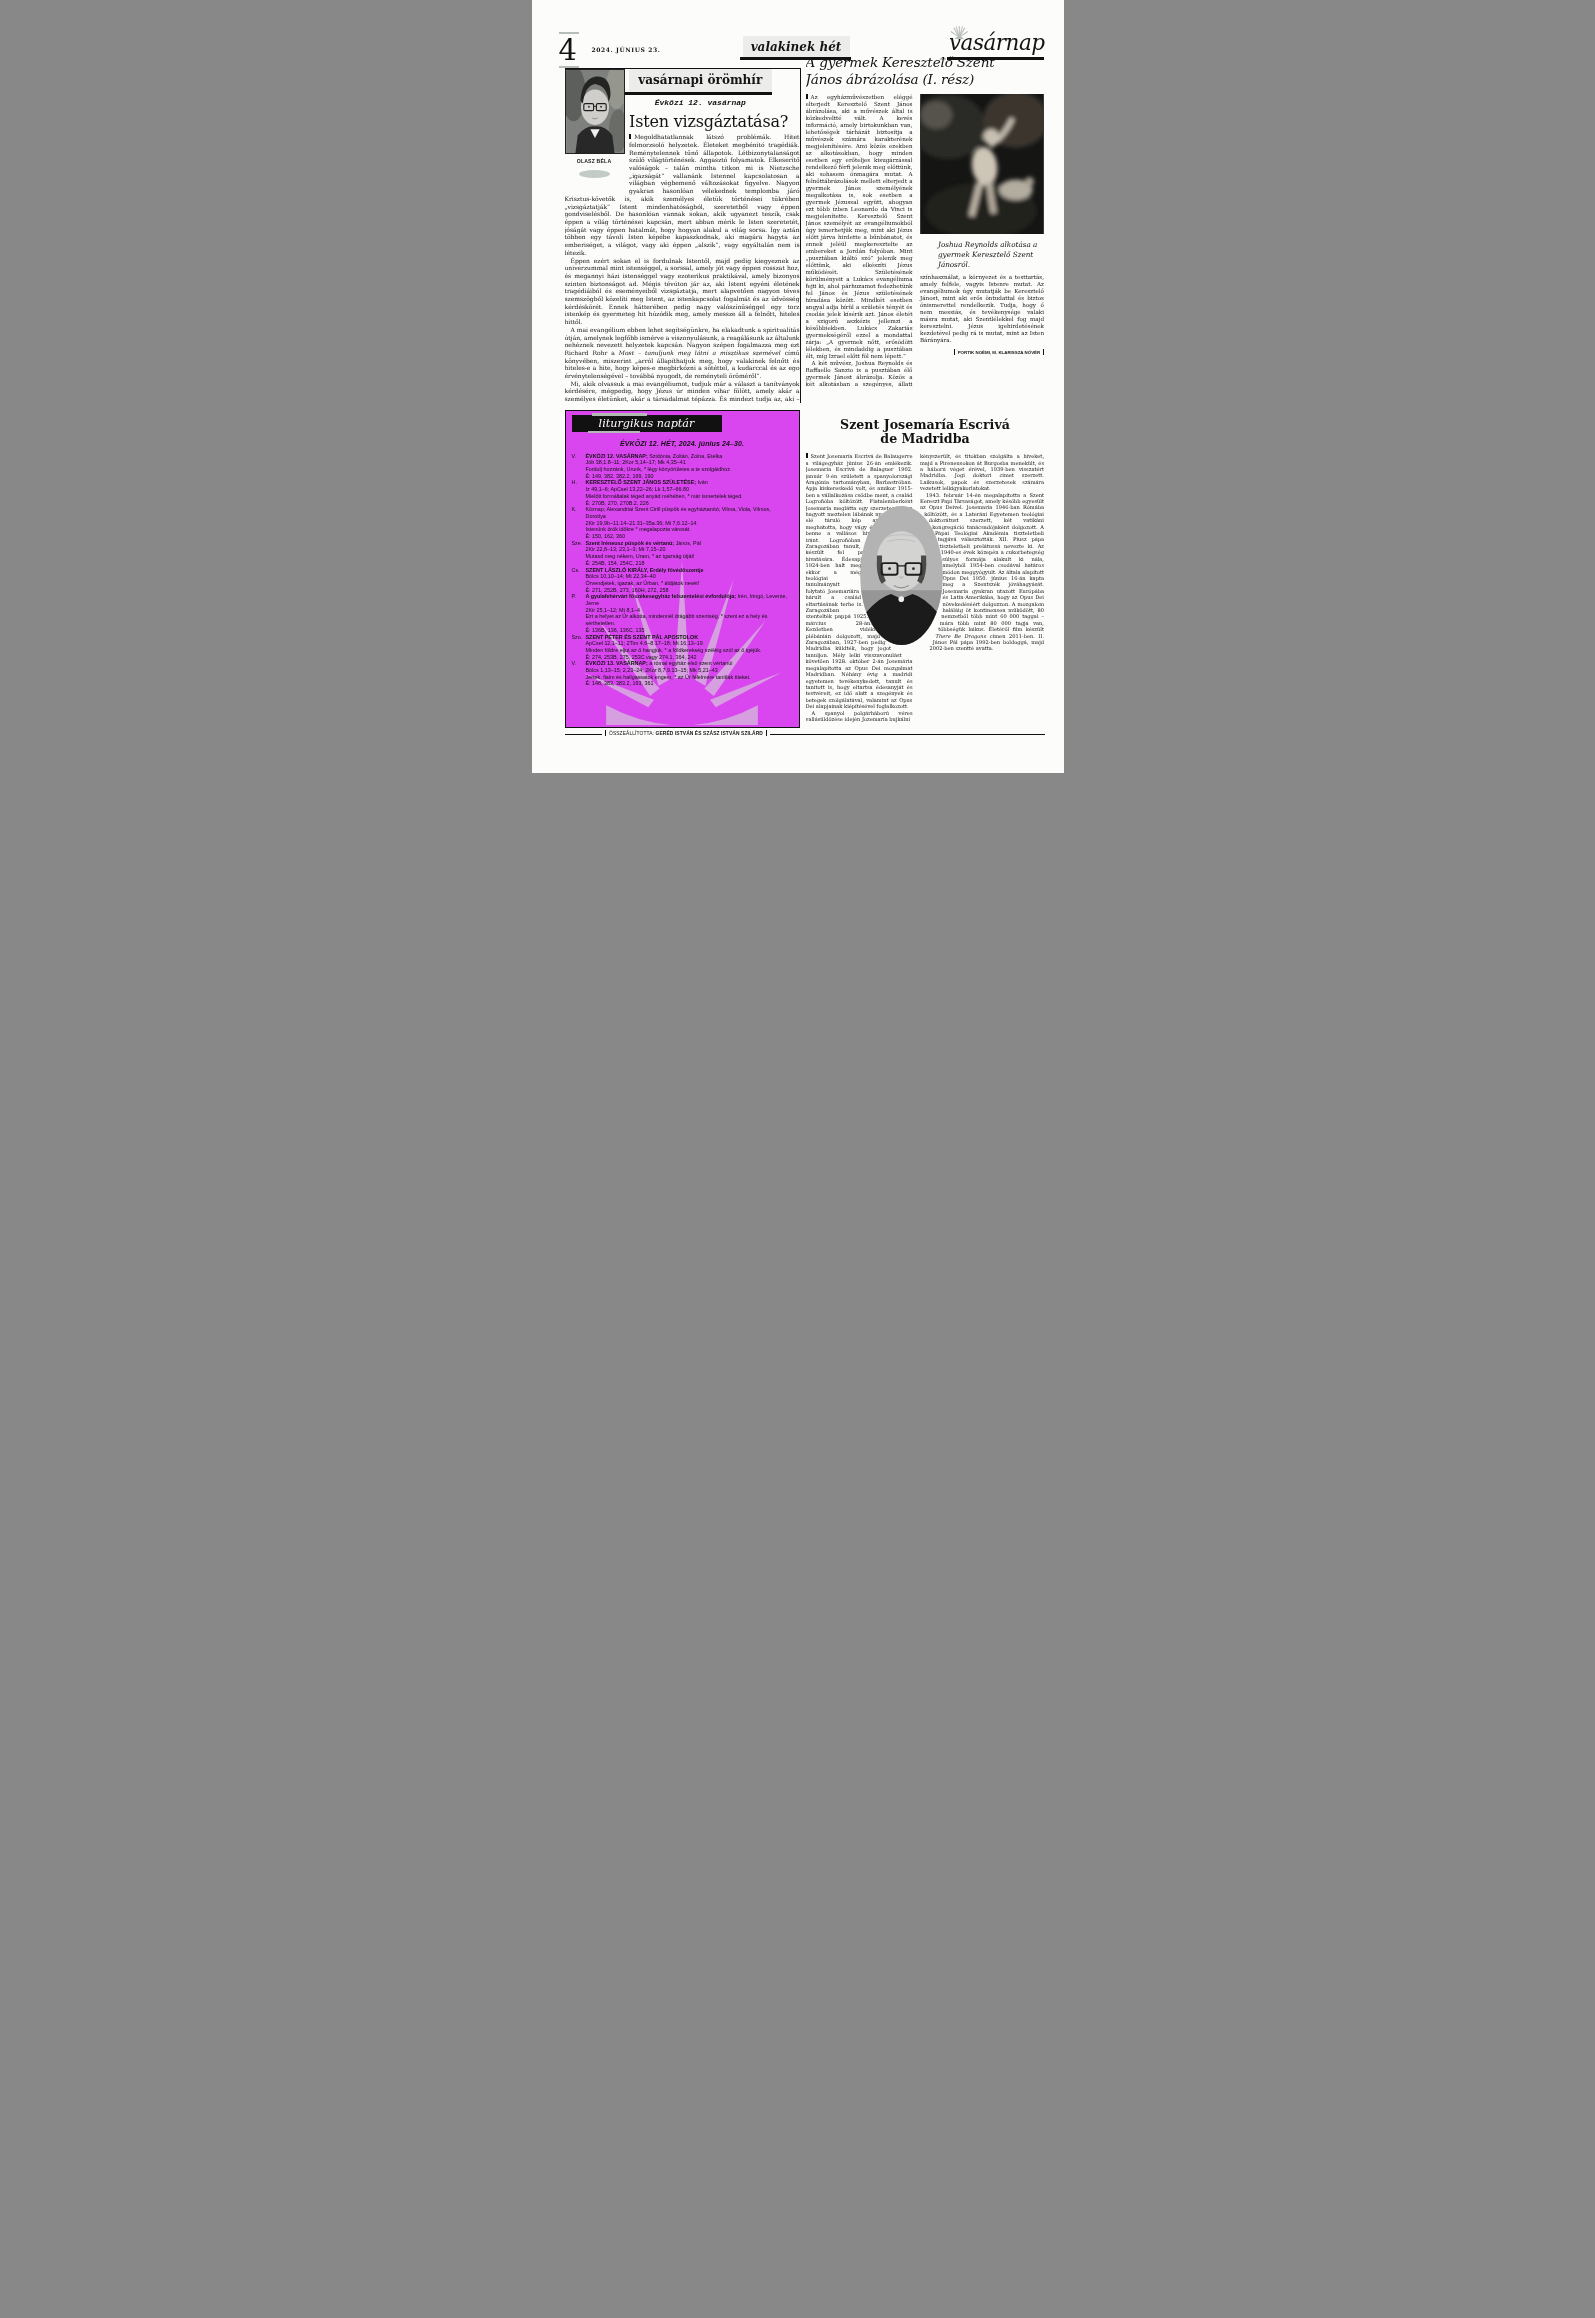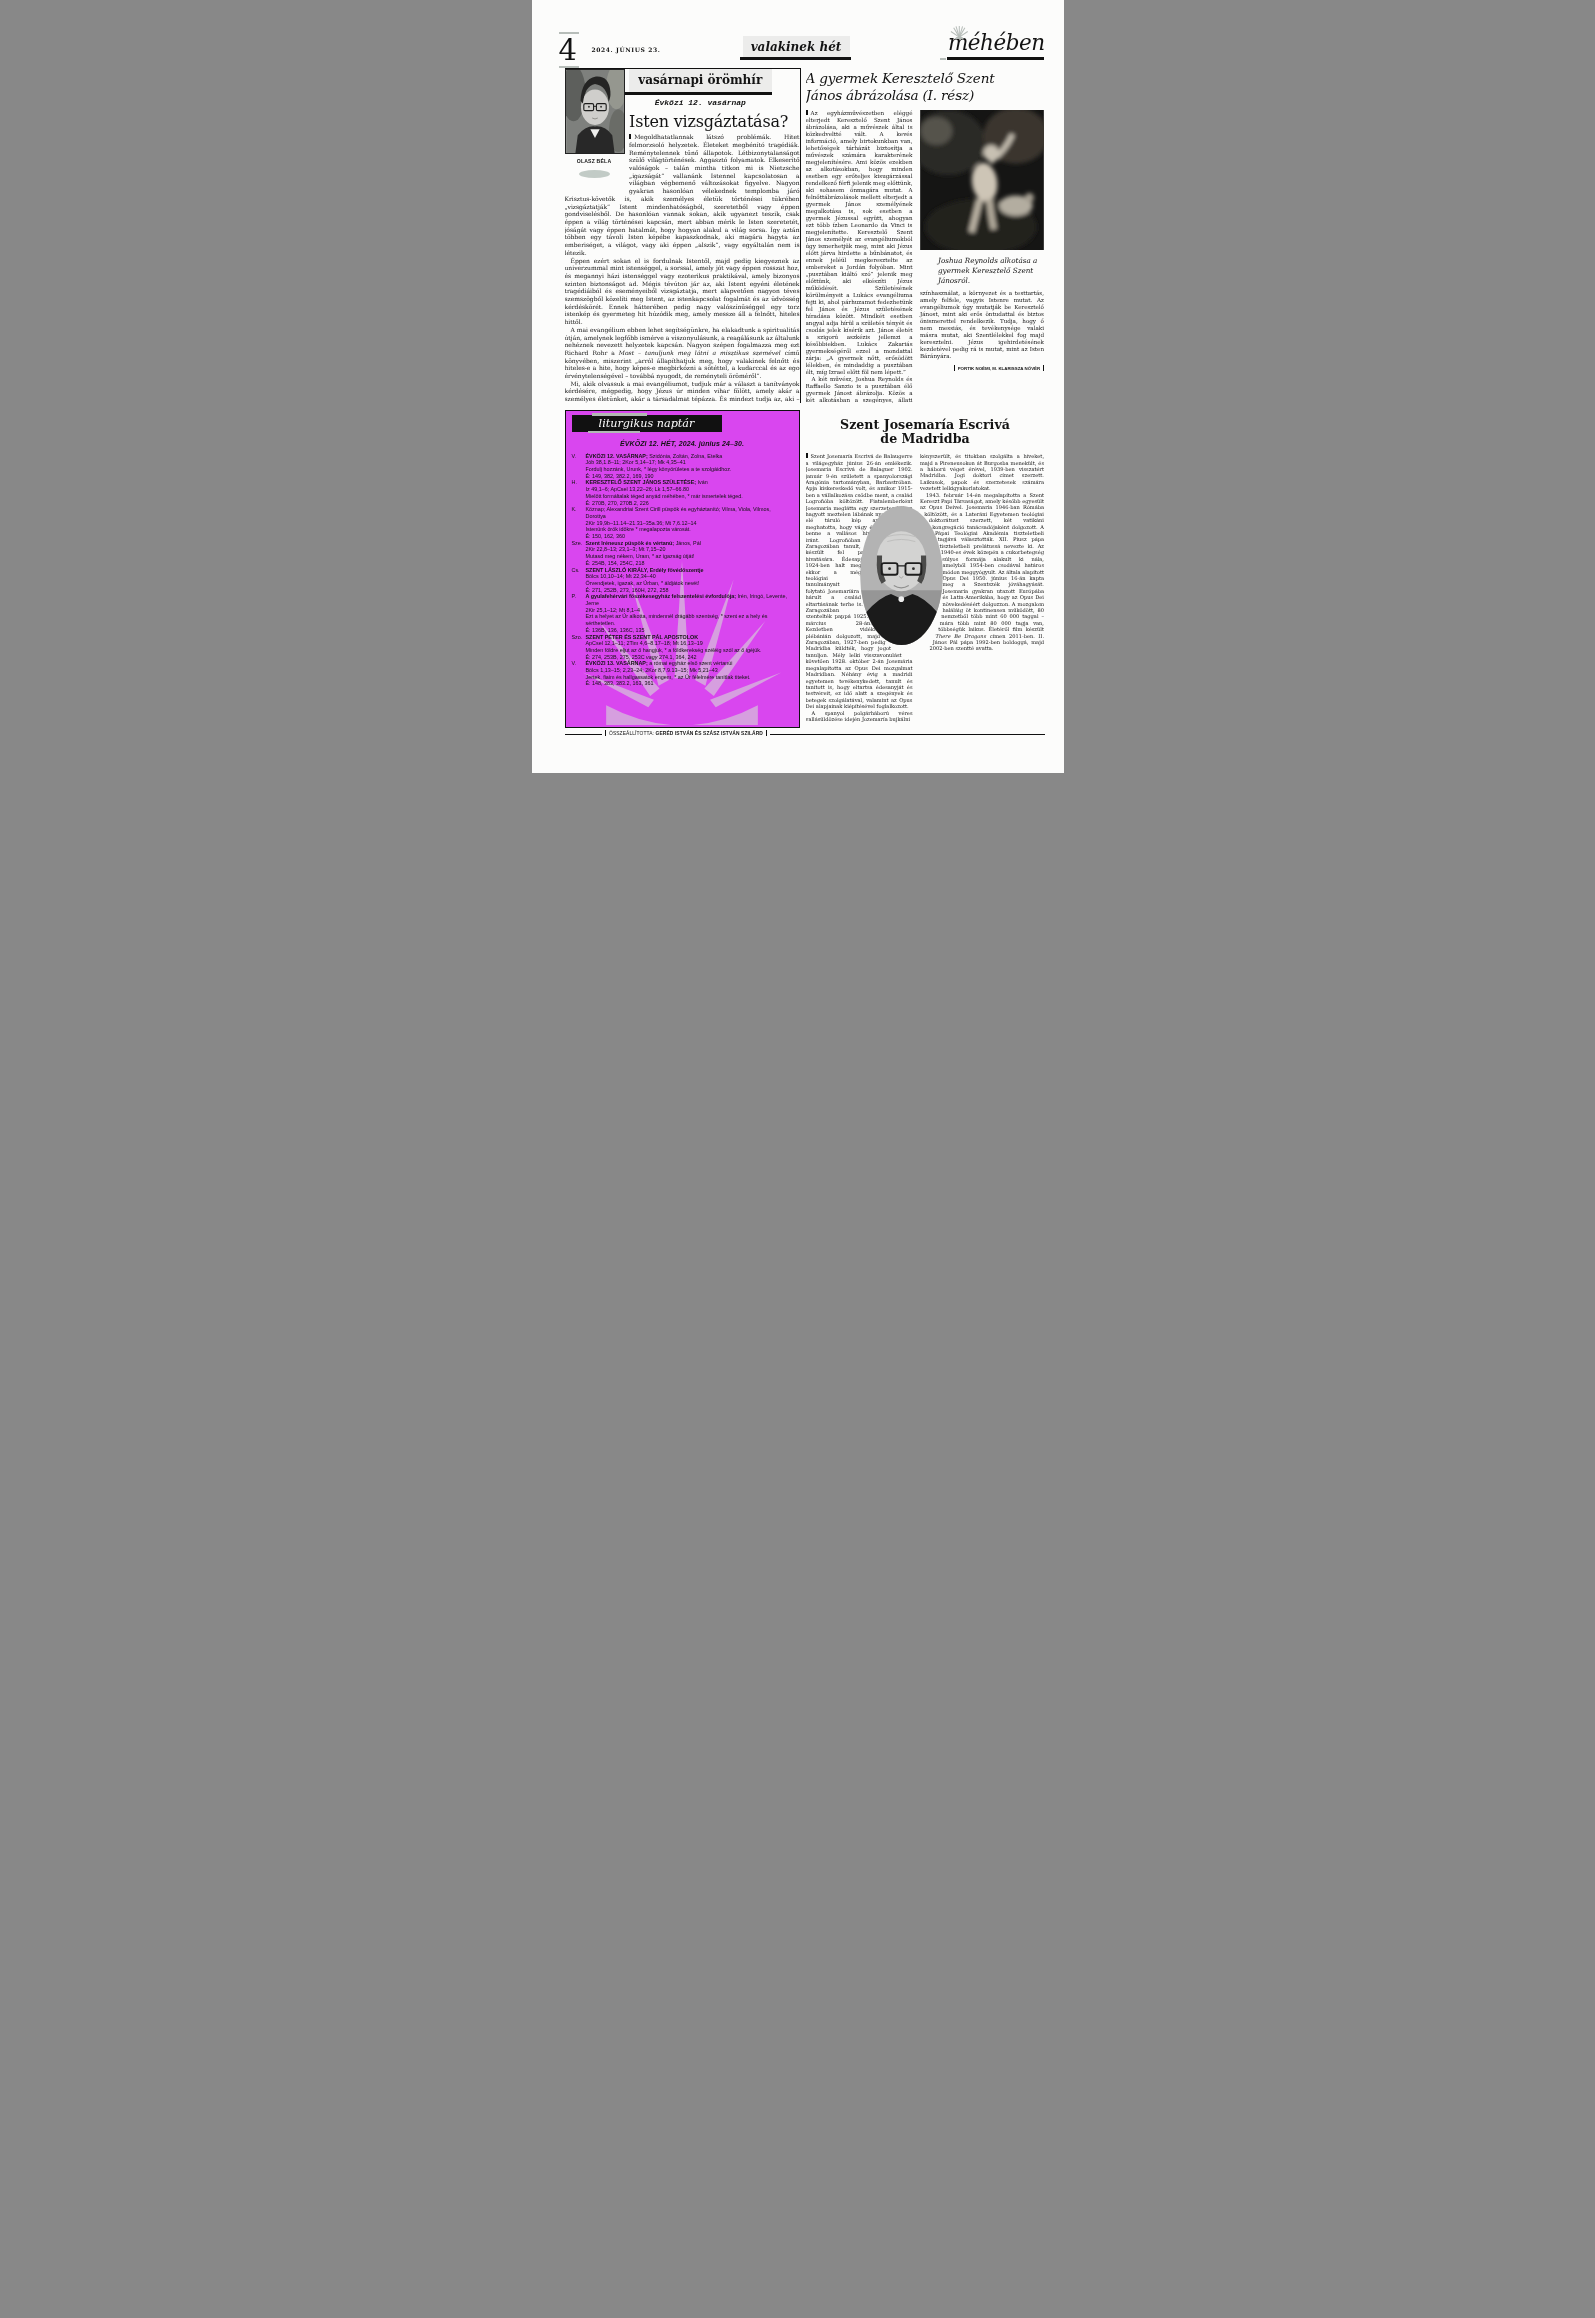--- a/index.html
+++ b/index.html
@@ -31,21 +31,21 @@
              font-size:5.1px;font-weight:bold;letter-spacing:0.2px;}
   .sd-ellipse{width:31px;height:8px;border-radius:50%;background:#c2cbc6;margin:4.2px auto 0;}
   .kicker{height:23.4px;background:#ececeb;margin-right:28px;display:flex;align-items:center;justify-content:center;}
   .kicker span{font-weight:bold;font-size:12px;}
   .kicker-rule{height:2.3px;background:#111;margin-right:28px;}
   .sd-subtitle{margin:4.2px 28px 0 0;text-align:center;font-style:italic;font-weight:bold;font-size:8px;font-family:Liberation Mono, monospace;}
   .sd-headline{margin:7.5px 0 4.2px;font-weight:normal;font-size:16px;line-height:15px;letter-spacing:-0.2px;}
   
   .vdivider{position:absolute;left:268px;top:68px;width:0.9px;height:335px;background:#111;}
   
-  .john{position:absolute;left:274px;top:68px;width:239px;height:335px;overflow:hidden;}
+  .john{position:absolute;left:274px;top:52px;width:239px;height:335px;overflow:hidden;}
   .john-title{padding-top:1.9px;font-style:italic;font-size:13.6px;line-height:17px;letter-spacing:-0.2px;}
   .john-body{display:flex;gap:7.5px;margin-top:6.5px;}
   .john-c1{width:107px;font-size:5.6px;line-height:7px;hyphens:auto;}
   .john-c2{width:124px;font-size:5.6px;line-height:7px;hyphens:auto;}
   .painting{display:block;}
   .caption{margin:5.6px 0 4.7px;padding-left:18px;font-style:italic;font-size:7.2px;line-height:9.8px;text-align:left;}
   .byline{margin-top:4.2px;text-align:right;font-family:"Liberation Sans",sans-serif;font-size:4.4px;font-weight:bold;}
   .pipe-wrap{border-left:0.7px solid #111;border-right:0.7px solid #111;padding:0.5px 2.8px;}
   
   .calendar{position:absolute;left:33px;top:410px;width:235px;height:318px;background:#d946ef;
@@ -101,21 +101,21 @@
         <line x1="22" y1="26" x2="22" y2="2"></line>
         <line x1="22" y1="26" x2="10" y2="6"></line>
         <line x1="22" y1="26" x2="34" y2="6"></line>
         <line x1="22" y1="26" x2="4" y2="14"></line>
         <line x1="22" y1="26" x2="40" y2="14"></line>
         <line x1="22" y1="26" x2="15" y2="3"></line>
         <line x1="22" y1="26" x2="29" y2="3"></line>
       </g>
       <path d="M12 30 A 11 9 0 0 1 32 30 Z" fill="#b7bdb9"></path>
     </svg>
-    <span class="brand-word">méhében</span>
+    <span class="brand-word">vasárnap</span>
     <div class="brand-rule"></div>
     <div class="brand-dash"></div>
   </div>
 
   <section class="sunday">
     <div class="sd-float">
       <svg class="sd-photo" width="58" height="83" viewBox="0 0 124 178">
         <rect width="124" height="178" fill="#7e807d"></rect>
         <ellipse cx="16" cy="50" rx="26" ry="60" fill="#5d5f5c"></ellipse>
         <ellipse cx="108" cy="36" rx="22" ry="48" fill="#95978f"></ellipse>

